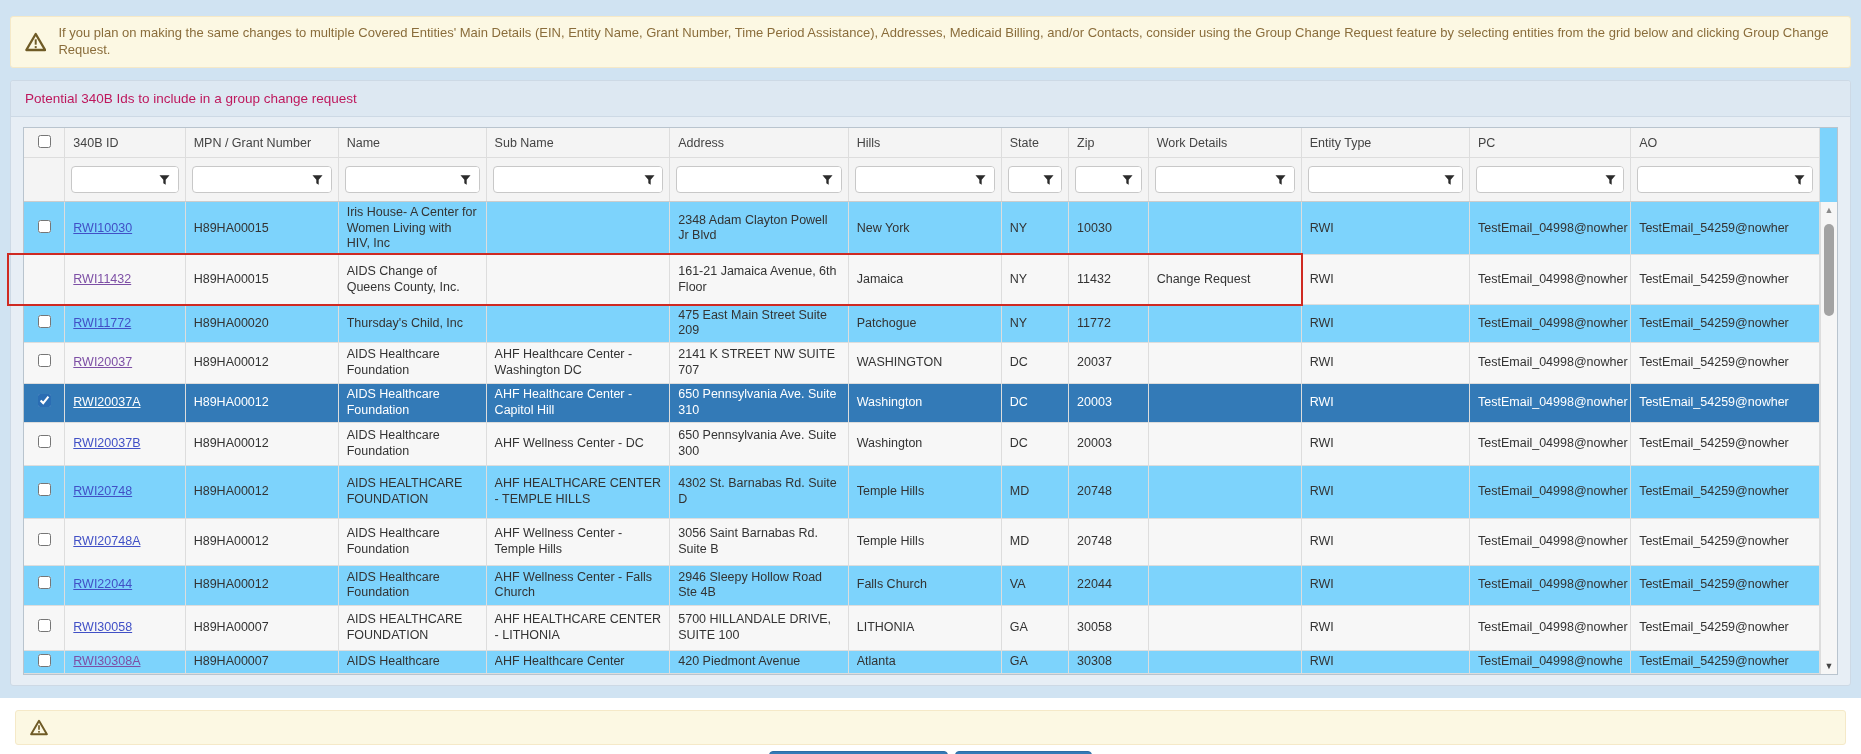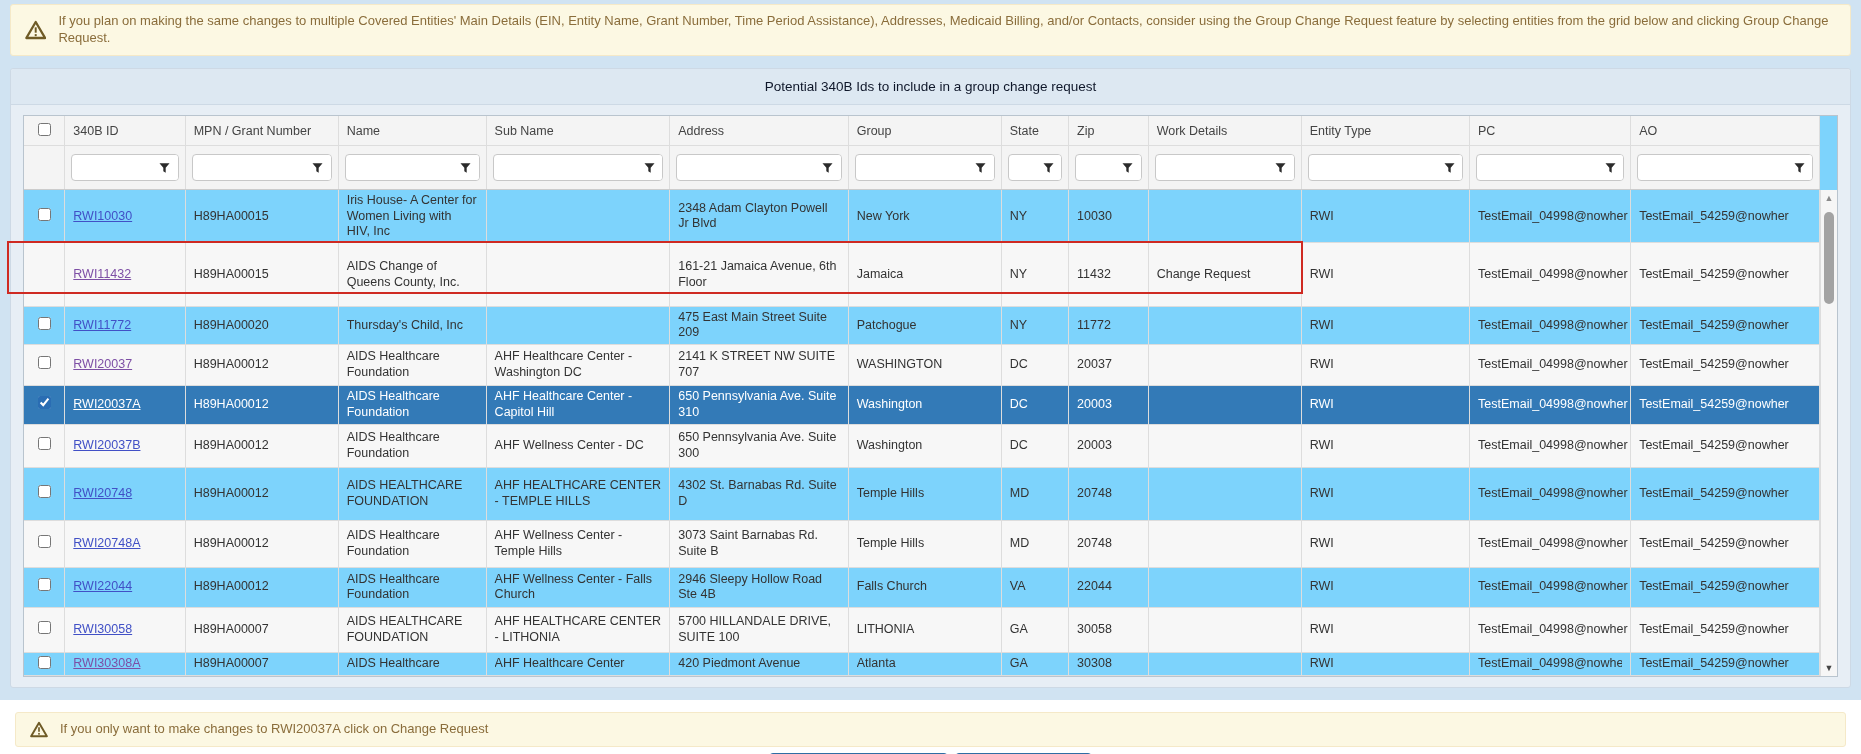--- a/index.html
+++ b/index.html
@@ -1,32 +1,32 @@
 <!DOCTYPE html>
 <html><head>
 <meta charset="utf-8">
 <style>
   * { box-sizing: border-box; margin: 0; padding: 0; }
   html,body { width: 1861px; height: 754px; overflow: hidden;
     font-family: "Liberation Sans", sans-serif; background: #fff; }
 
   
-  .top-section { background: #d0e3f2; padding: 4px 10px 12px; }
+  .top-section { background: #d0e3f2; padding: 16px 10px 12px; }
 
   .alert-warning {
     background: #fcf8e3; border: 1px solid #f5e9c8; border-radius: 3px;
     color: #8a6d3b; display: flex; align-items: center; gap: 12px;
     padding: 8px 14px; font-size: 13px;
   }
   .alert-warning .atext { line-height: 1.3; }
 
   
   .panel { margin-top: 12px; background: #e7eef5; border: 1px solid #cdd9e5; border-radius: 3px; }
-  .panel-title { padding: 10px 14px; font-size: 13.5px; color: #0f172a;
-    background: #dde8f2; border-bottom: 1px solid #cdd9e5; border-radius: 3px 3px 0 0; text-align: center; }
+  .panel-title { padding: 10px 14px; font-size: 13.5px; color: #be185d;
+    background: #dde8f2; border-bottom: 1px solid #cdd9e5; border-radius: 3px 3px 0 0; }
   .panel-body { padding: 10px 12px; }
 
   
   .grid-container { position: relative; background: #7dd3fc; border: 1px solid #b9c4ce; }
   table { border-collapse: collapse; table-layout: fixed; width: calc(100% - 17px);
     font-size: 12.5px; color: #333; }
   th, td { border-right: 1px solid #ddd; text-align: left; vertical-align: middle;
     padding: 3px 8px; overflow: hidden; }
   thead tr.hdr { height: 30px; background: #f4f4f4; }
   thead tr.hdr th { font-weight: normal; color: #444; border-bottom: 1px solid #ddd; }
@@ -109,21 +109,21 @@
               <col style="width: 185px;">
             </colgroup>
             <thead>
               <tr class="hdr">
                 <th class="c-sel"><input type="checkbox" style=""></th>
                 <th class="c-id"><span>340B ID</span></th>
                 <th class="c-mpn"><span>MPN / Grant Number</span></th>
                 <th class="c-name"><span>Name</span></th>
                 <th class="c-subName"><span>Sub Name</span></th>
                 <th class="c-address"><span>Address</span></th>
-                <th class="c-city"><span>Group</span></th>
+                <th class="c-city"><span>Hills</span></th>
                 <th class="c-state"><span>State</span></th>
                 <th class="c-zip"><span>Zip</span></th>
                 <th class="c-workProcess"><span>Work Details</span></th>
                 <th class="c-entityType"><span>Entity Type</span></th>
                 <th class="c-pc"><span>PC</span></th>
                 <th class="c-ao"><span>AO</span></th>
               </tr>
               <tr class="filter-row">
                 <td></td>
                 <td>
@@ -257,21 +257,21 @@
                 <td class="c-subName"><span></span></td>
                 <td class="c-address"><span>2348 Adam Clayton Powell Jr Blvd</span></td>
                 <td class="c-city"><span>New York</span></td>
                 <td class="c-state"><span>NY</span></td>
                 <td class="c-zip"><span>10030</span></td>
                 <td class="c-workProcess"><span></span></td>
                 <td class="c-entityType"><span>RWI</span></td>
                 <td class="c-pc"><span>TestEmail_04998@nowher</span></td>
                 <td class="c-ao"><span>TestEmail_54259@nowher</span></td>
               </tr>
-              <tr class="row-highlight" style="height: 64px;">
+              <tr class="row-highlight" style="height: 50px;">
                 <td class="c-sel"></td>
                 <td class="c-id"><a href="#" class="id-link visited">RWI11432</a></td>
                 <td class="c-mpn"><span>H89HA00015</span></td>
                 <td class="c-name"><span>AIDS Change of Queens County, Inc.</span></td>
                 <td class="c-subName"><span></span></td>
                 <td class="c-address"><span>161-21 Jamaica Avenue, 6th Floor</span></td>
                 <td class="c-city"><span>Jamaica</span></td>
                 <td class="c-state"><span>NY</span></td>
                 <td class="c-zip"><span>11432</span></td>
                 <td class="c-workProcess"><span>Change Request</span></td>
@@ -353,21 +353,21 @@
                 <td class="c-entityType"><span>RWI</span></td>
                 <td class="c-pc"><span>TestEmail_04998@nowher</span></td>
                 <td class="c-ao"><span>TestEmail_54259@nowher</span></td>
               </tr>
               <tr style="height: 47px;">
                 <td class="c-sel"><input type="checkbox" style=""></td>
                 <td class="c-id"><a href="#" class="id-link">RWI20748A</a></td>
                 <td class="c-mpn"><span>H89HA00012</span></td>
                 <td class="c-name"><span>AIDS Healthcare Foundation</span></td>
                 <td class="c-subName"><span>AHF Wellness Center - Temple Hills</span></td>
-                <td class="c-address"><span>3073 Saint Barnabas Rd. Suite B</span></td>
+                <td class="c-address"><span>3056 Saint Barnabas Rd. Suite B</span></td>
                 <td class="c-city"><span>Temple Hills</span></td>
                 <td class="c-state"><span>MD</span></td>
                 <td class="c-zip"><span>20748</span></td>
                 <td class="c-workProcess"><span></span></td>
                 <td class="c-entityType"><span>RWI</span></td>
                 <td class="c-pc"><span>TestEmail_04998@nowher</span></td>
                 <td class="c-ao"><span>TestEmail_54259@nowher</span></td>
               </tr>
               <tr style="height: 40px;">
                 <td class="c-sel"><input type="checkbox" style=""></td>
@@ -455,21 +455,20 @@
 </div>
 
 <div class="bottom-section">
 
   <div class="alert-warning">
     <svg width="18" height="17" viewBox="0 0 24 22">
       <path d="M12 2 L22.5 20 H1.5 Z" fill="none" stroke="#6f5b26" stroke-width="2.6" stroke-linejoin="round"></path>
       <rect x="10.9" y="8" width="2.2" height="6" fill="#6f5b26"></rect>
       <rect x="10.9" y="15.6" width="2.2" height="2.3" fill="#6f5b26"></rect>
     </svg>
-    <span class="atext">If you only want to make changes to RWI20037A click on Change Request</span>
   </div>
 
   <div class="btn-row">
     <button class="btn-primary">Group Change Request</button>
     <button class="btn-primary">Change Request</button>
   </div>
 
 </div>
 
 </body></html>

